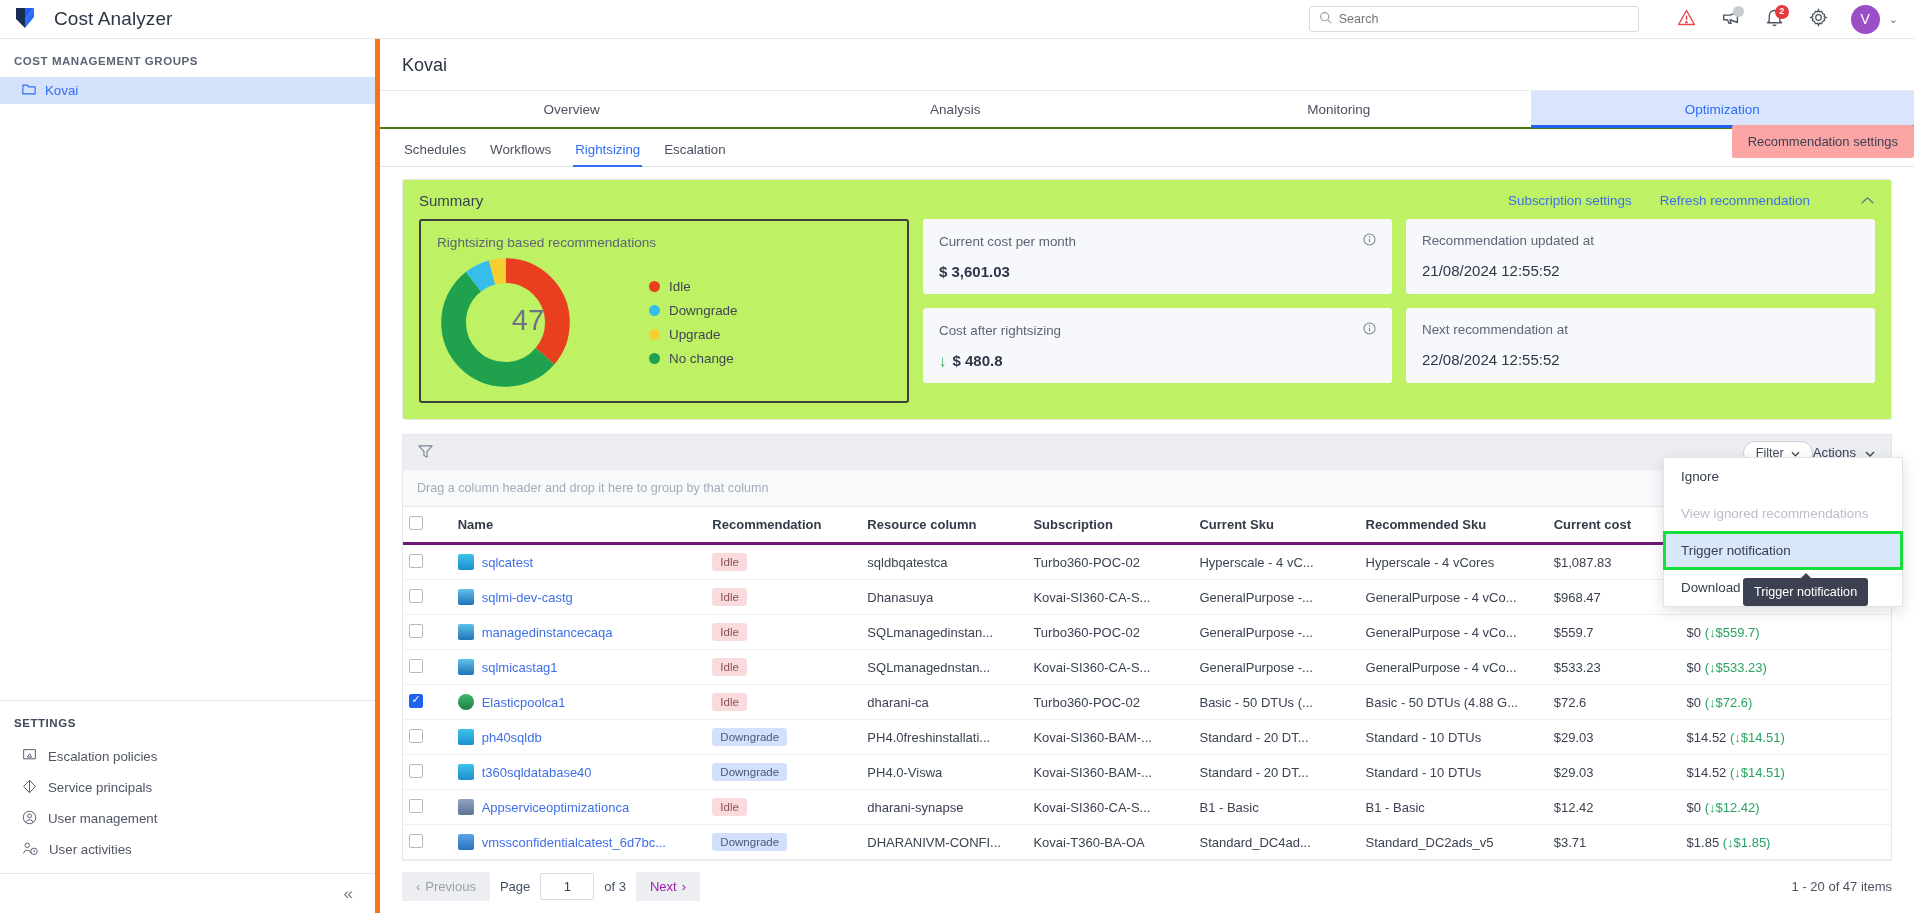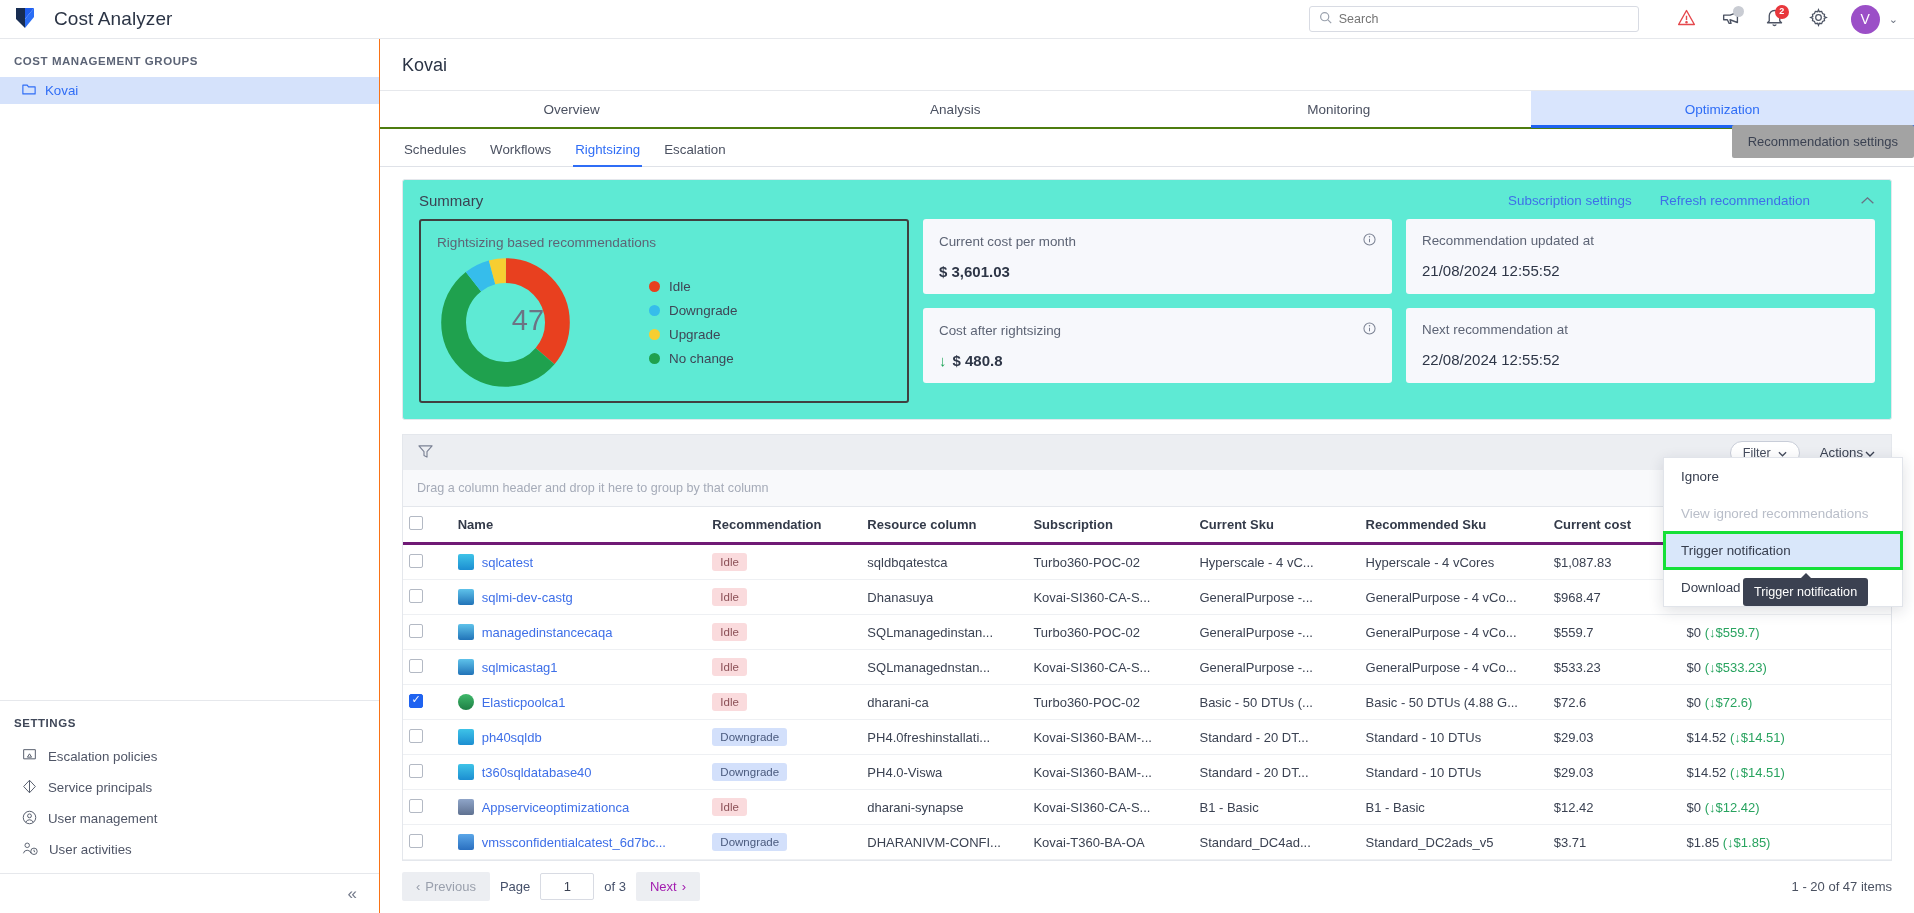--- a/index.html
+++ b/index.html
@@ -49,21 +49,21 @@
   .avatar {
     width: 29px; height: 29px; border-radius: 50%; background: #9b4fc7;
     color: #fff; display: flex; align-items: center; justify-content: center;
     font-size: 14px; margin-left: 10px;
   }
   .caret-down { margin-left: 9px; margin-right: 2px; color: #6b7280; font-size: 11px; }
 
   
   .layout { display: flex; height: 874px; }
   .sidebar {
-    width: 380px; border-right: 1px solid #f97316;
+    width: 380px; border-right: 5px solid #f97316;
     display: flex; flex-direction: column; position: relative; background: #fff;
   }
   .side-head {
     font-size: 11.5px; letter-spacing: .55px; color: #5c6476;
     padding: 16px 0 10px 14px; font-weight: 600;
   }
   .side-item {
     display: flex; align-items: center; gap: 9px; height: 27px;
     padding-left: 22px; font-size: 13.3px; color: #4f5566; cursor: pointer;
   }
@@ -103,28 +103,28 @@
     font-size: 13.3px; color: #4b5161; cursor: pointer; padding: 0 12px 9px 12px;
     position: relative;
   }
   .subtab:first-child { margin-left: 12px; }
   .subtab.active { color: #2f6df6; }
   .subtab.active::after {
     content:""; position:absolute; left:10px; right:10px; bottom:-1px; height:2.5px; background:#2f6df6;
   }
   .rec-settings-btn {
     position: absolute; right: 0px; top: -4px;
-    background: #a3a3a3; color: #3b4252; font-size: 13px;
+    background: #fca5a5; color: #3b4252; font-size: 13px;
     padding: 9px 16px; border-radius: 2px; cursor: pointer;
   }
 
   
   .content { padding: 12px 22px 0 22px; flex: 1; display: flex; flex-direction: column; min-height: 0; }
   .card {
-    border: 1px solid #e4e7ec; border-radius: 3px; background: #5eead4;
+    border: 1px solid #e4e7ec; border-radius: 3px; background: #bef264;
   }
   .card-head {
     display: flex; align-items: center; padding: 12px 16px 10px 16px;
   }
   .card-title { font-size: 15px; color: #3b4252; }
   .head-links { margin-left: auto; display: flex; align-items: center; gap: 28px; }
   .link { font-size: 13.4px; color: #3e6fe8; cursor: pointer; }
   .chev-up { color: #6a7183; font-size: 13px; cursor: pointer; margin-left: 22px; }
   .summary-body { display: flex; gap: 14px; padding: 0 16px 16px 16px; }
   .donut-card {
@@ -155,21 +155,21 @@
   .table-toolbar {
     margin-top: 14px; background: #eceef2; border: 1px solid #e4e7ec; border-bottom: 0;
     height: 36px; display: flex; align-items: center; padding: 0 14px;
   }
   .filter-pill {
     margin-left: auto; border: 1px solid #c8cdd8; border-radius: 13px; font-size: 12.6px;
     color: #454c5d; padding: 4px 12px; display: flex; align-items: center; gap: 7px; cursor: pointer;
     background:#fff;
   }
   .actions-btn {
-    margin-left: 20px; font-size: 13.2px; color: #3b4252; display: flex; align-items: center; gap: 2px;
+    font-size: 13.2px; color: #3b4252; display: flex; align-items: center; gap: 9px;
     cursor: pointer; padding-right: 2px;
   }
   .group-bar {
     background: #f8f9fb; border: 1px solid #e4e7ec; border-top: 0; border-bottom: 0;
     padding: 11px 14px; font-size: 12.6px; color: #a5abb8;
   }
   .grid { border: 1px solid #e4e7ec; border-top: 1px solid #e4e7ec; overflow: hidden; }
   table { width: 100%; border-collapse: collapse; table-layout: fixed; }
   th {
     text-align: left; font-size: 13px; font-weight: 600; color: #333a49;

